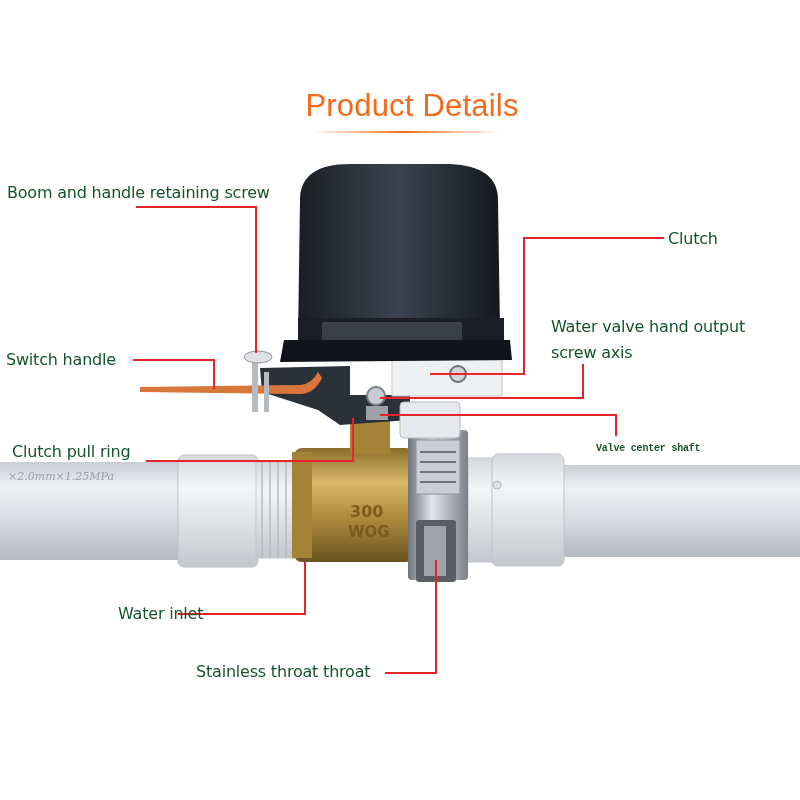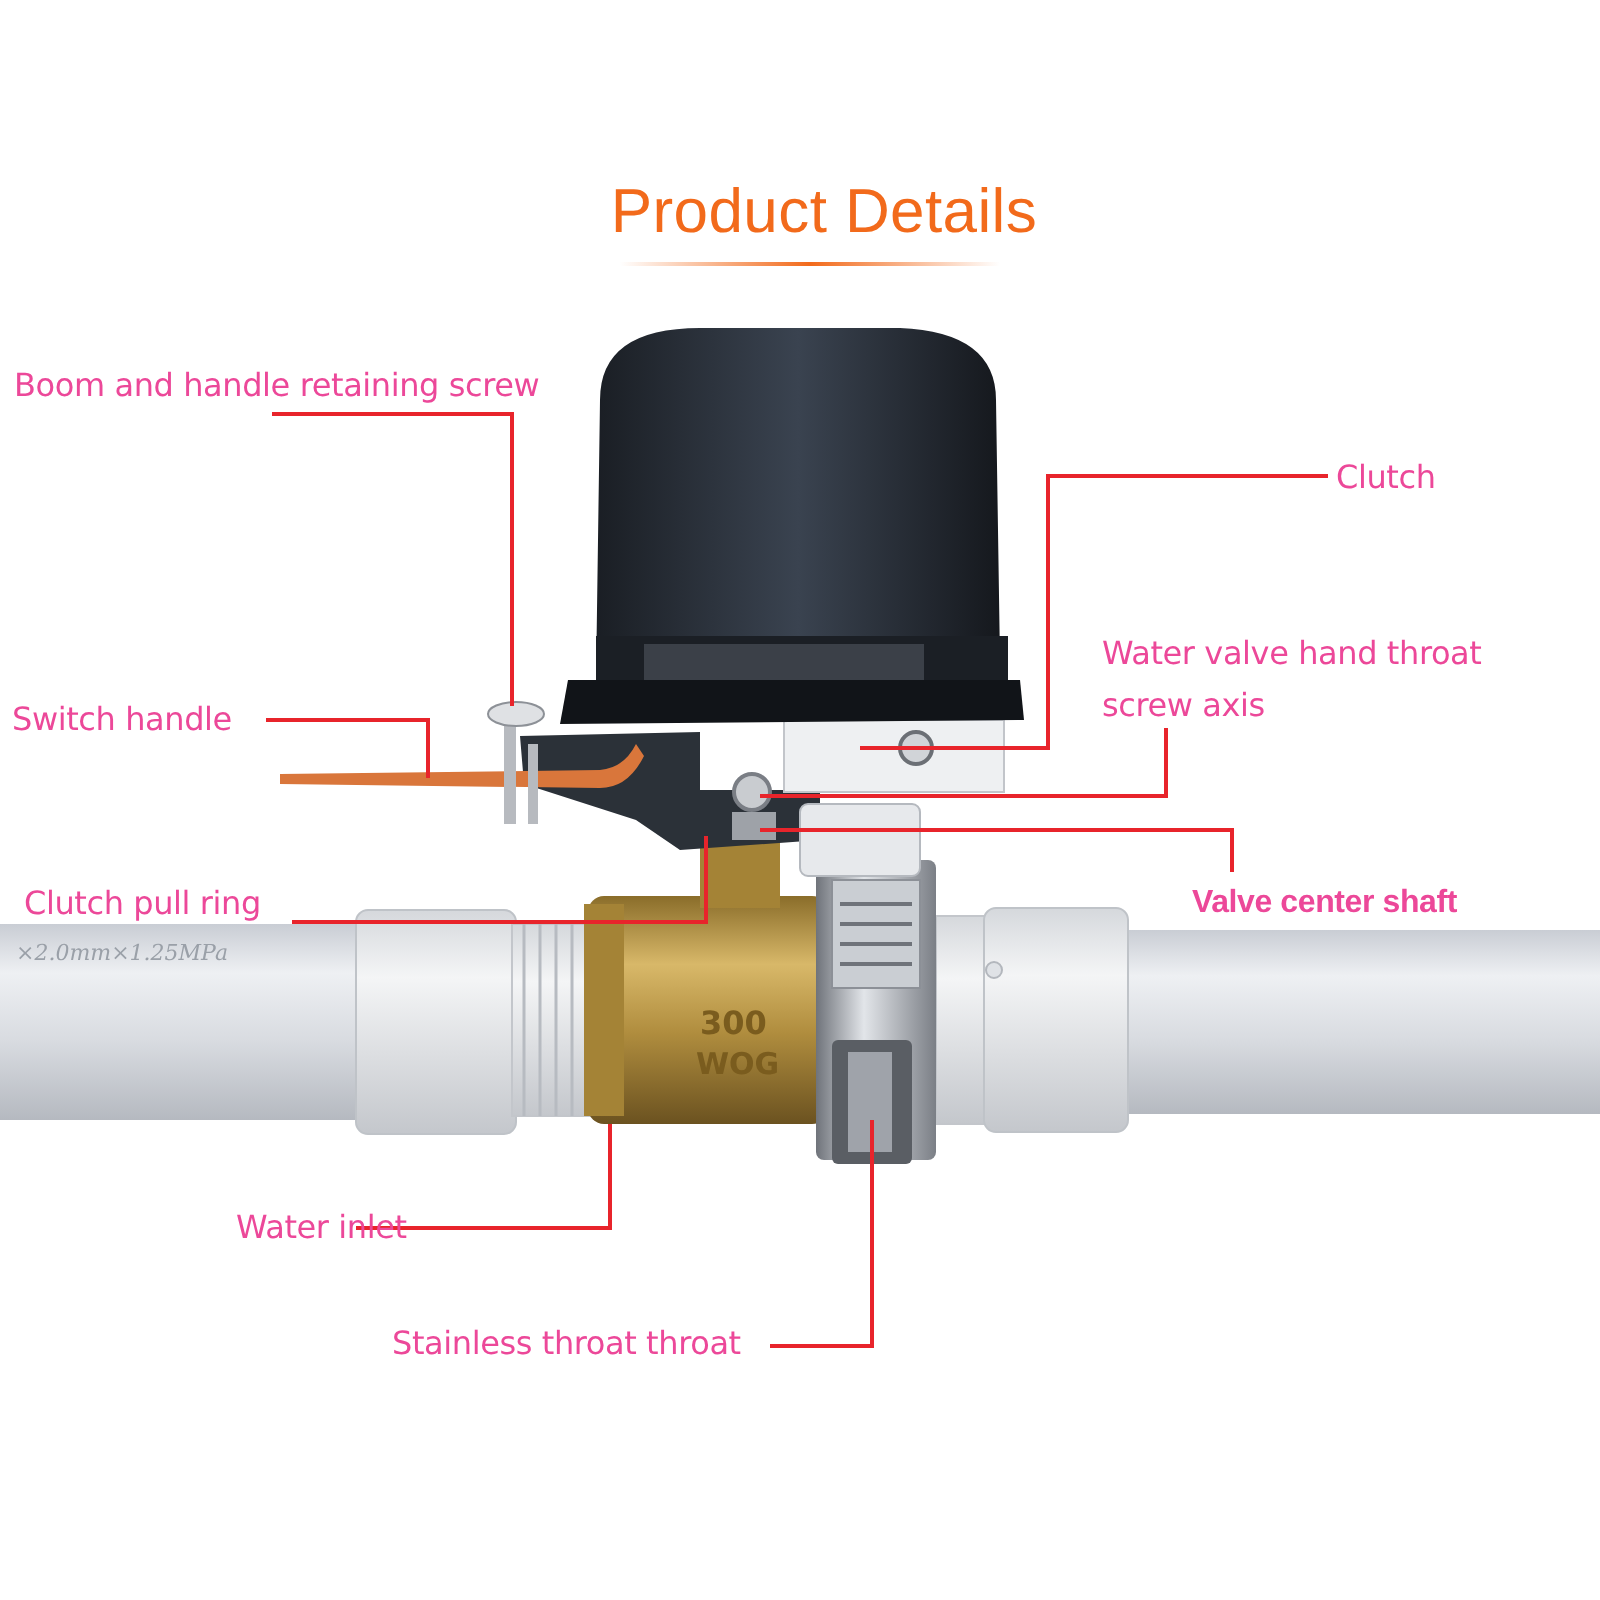--- a/index.html
+++ b/index.html
@@ -6,24 +6,24 @@
   body { width: 800px; height: 800px; position: relative; overflow: hidden; font-family: "DejaVu Sans", sans-serif; }
   .title {
     position: absolute; left: 12px; width: 800px; top: 88px; text-align: center;
     font-family: "Liberation Sans", sans-serif; font-size: 31px; color: #f26a1b; letter-spacing: 0.2px;
   }
   .title-underline {
     position: absolute; left: 310px; width: 190px; top: 131px; height: 2px;
     background: linear-gradient(to right, rgba(242,106,27,0), #f26a1b 50%, rgba(242,106,27,0));
   }
   .label {
-    position: absolute; font-family: "DejaVu Sans", sans-serif; font-size: 16px; color: #ec4899; white-space: nowrap;
+    position: absolute; font-family: "DejaVu Sans", sans-serif; font-size: 16px; color: #14532d; white-space: nowrap;
     letter-spacing: -0.2px;
   }
-  .label.serif { font-family: Liberation Sans, sans-serif; font-weight: bold; font-size: 16px; }
+  .label.serif { font-family: Liberation Mono, monospace; font-weight: bold; font-size: 10px; }
   svg.art { position: absolute; left: 0; top: 0; }
 </style>
 </head>
 <body>
 
 <div class="title">Product Details</div>
 <div class="title-underline"></div>
 
 <svg class="art" width="800" height="800" viewBox="0 0 800 800">
   <defs>
@@ -116,18 +116,18 @@
     <polyline points="146,461 353,461 353,418"></polyline>
     <polyline points="380,415 616,415 616,436"></polyline>
     <polyline points="178,614 305,614 305,562"></polyline>
     <polyline points="385,673 436,673 436,560"></polyline>
   </g>
 </svg>
 
 <div class="label" style="left:7px; top:183px;">Boom and handle retaining screw</div>
 <div class="label" style="left:668px; top:229px;">Clutch</div>
 <div class="label" style="left:6px; top:350px;">Switch handle</div>
-<div class="label" style="left:551px; top:317px;">Water valve hand throat</div>
+<div class="label" style="left:551px; top:317px;">Water valve hand output</div>
 <div class="label" style="left:551px; top:343px;">screw axis</div>
 <div class="label" style="left:12px; top:442px;">Clutch pull ring</div>
 <div class="label serif" style="left:596px; top:443px;">Valve center shaft</div>
 <div class="label" style="left:77px; top:604px;margin-left:41px;">Water inlet</div>
 <div class="label" style="left:196px; top:662px;">Stainless throat throat</div>
 
 </body></html>

